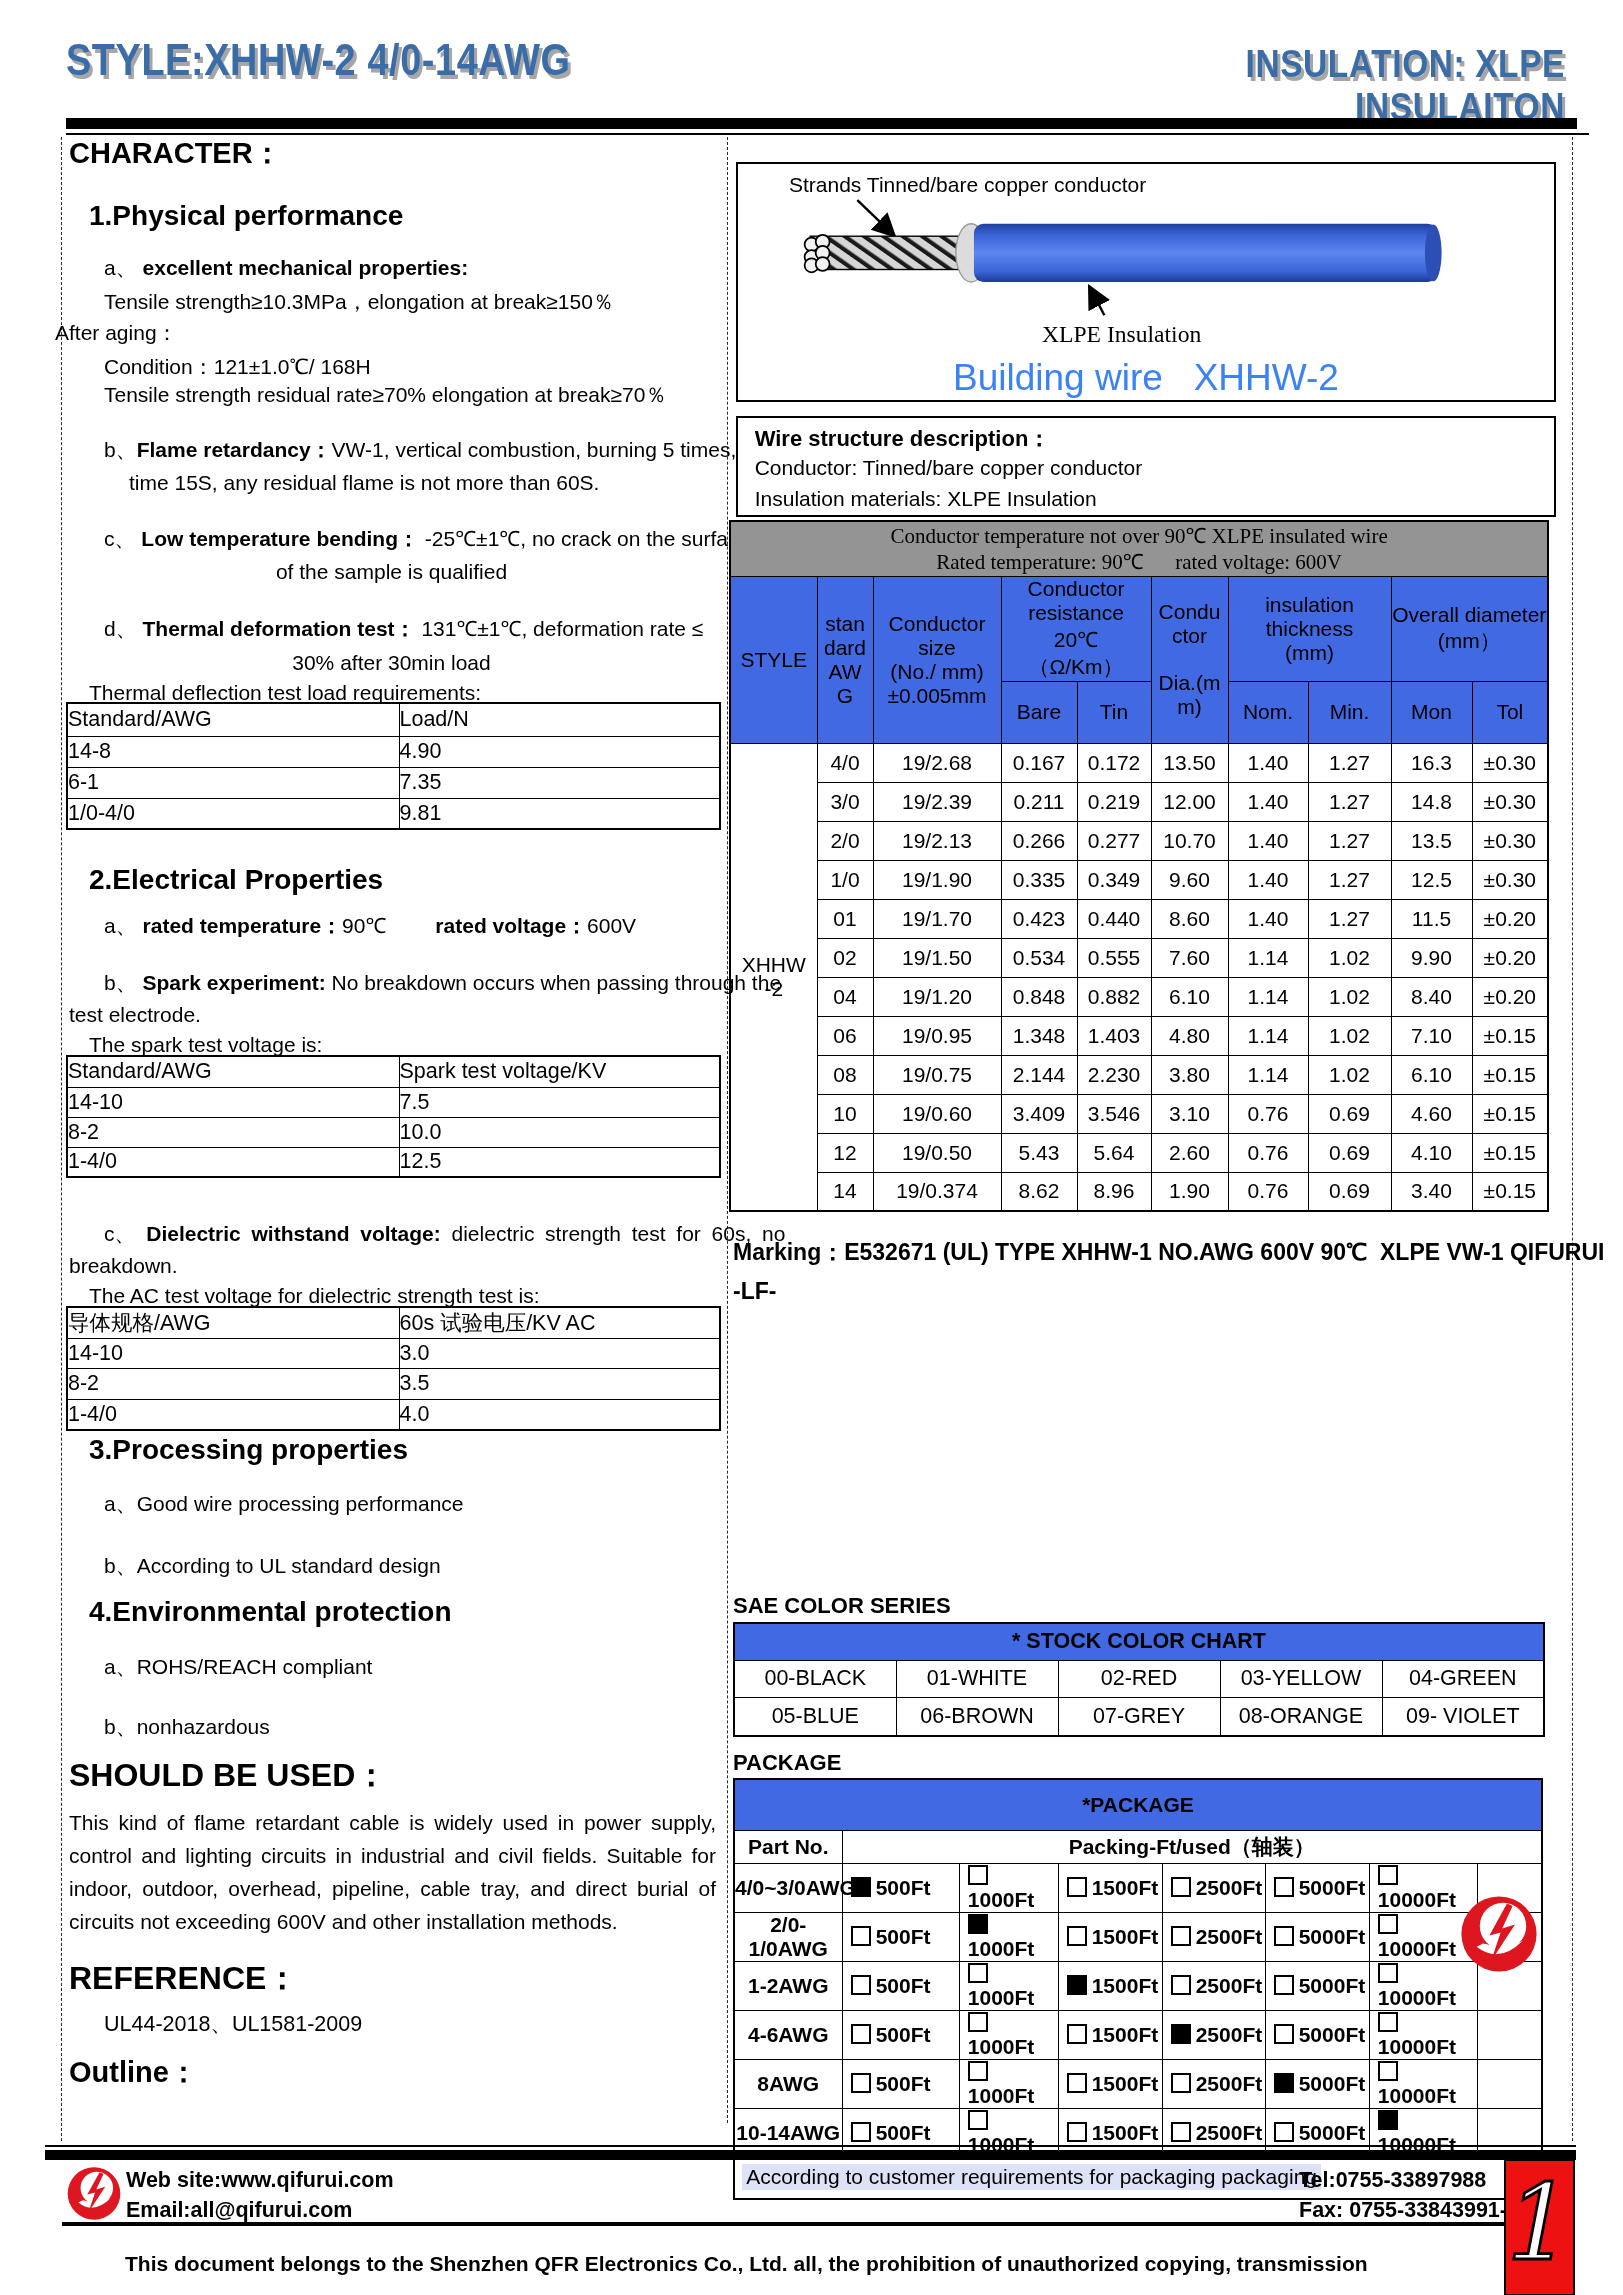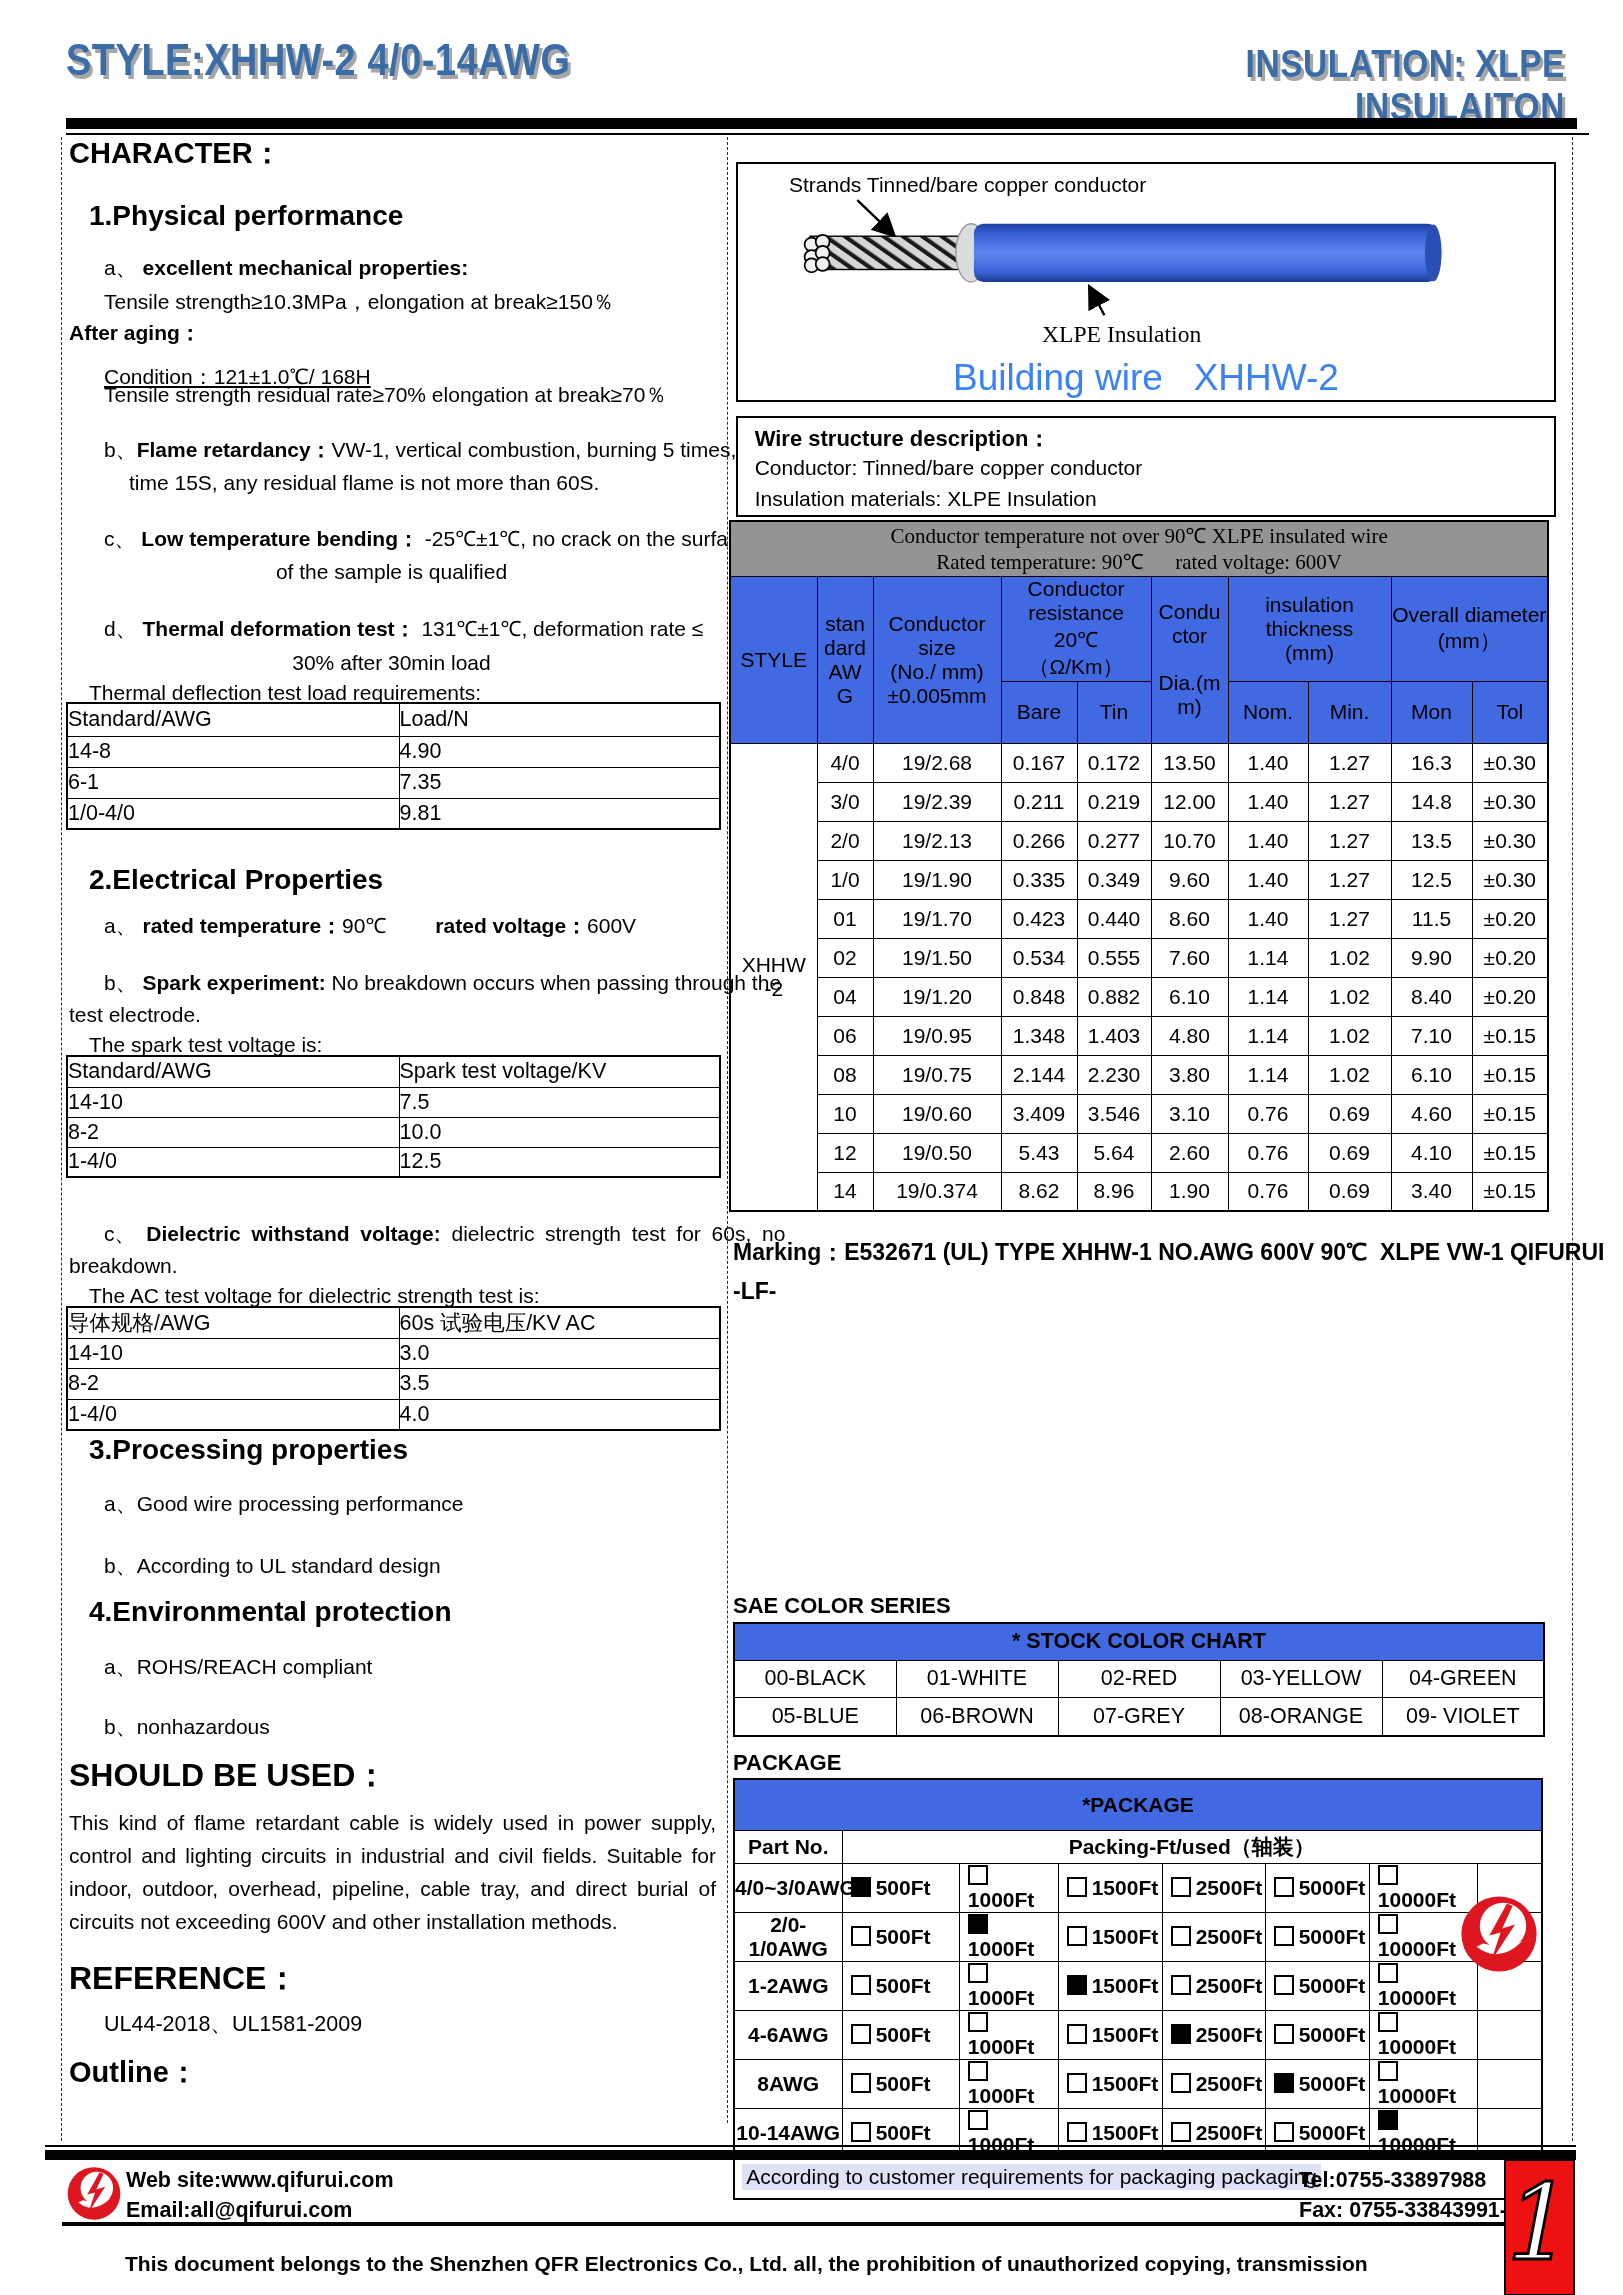--- a/index.html
+++ b/index.html
@@ -64,22 +64,22 @@
 
   <div class="abs vdash" style="left:61px;top:137px;height:2004px;"></div>
   <div class="abs vdash" style="left:727px;top:137px;height:1986px;"></div>
   <div class="abs vdash" style="left:1572px;top:137px;height:2004px;"></div>
 
   <div class="abs h-big" style="left:69px;top:137px;">CHARACTER：</div>
   <div class="abs h-sec" style="left:89px;top:201px;">1.Physical performance</div>
 
   <div class="abs t30" style="left:104px;top:255px;"><span>a、</span> <b>excellent mechanical properties:</b></div>
   <div class="abs t30" style="left:104px;top:289px;">Tensile strength≥10.3MPa，elongation at break≥150％</div>
-  <div class="abs t30" style="left:69px;top:320px;font-weight:bold;">After aging：</div>
-  <div class="abs t30" style="left:104px;top:364px;text-decoration:underline;">Condition：121±1.0℃/ 168H</div>
+  <div class="abs t30" style="left:55px;top:320px;">After aging：</div>
+  <div class="abs t30" style="left:104px;top:354px;">Condition：121±1.0℃/ 168H</div>
   <div class="abs t30" style="left:104px;top:382px;">Tensile strength residual rate≥70% elongation at break≥70％</div>
 
   <div class="abs t30" style="left:104px;top:437px;"><span>b、</span><b>Flame retardancy：</b><span>VW-1, vertical combustion, burning 5 times, each</span></div>
   <div class="abs t30" style="left:129px;top:470px;">time 15S, any residual flame is not more than 60S.</div>
 
   <div class="abs t30" style="left:104px;top:526px;"><span>c、</span> <b>Low temperature bending：</b><span> -25℃±1℃, no crack on the surface</span></div>
   <div class="abs t30 center" style="left:69px;top:559px;width:645px;">of the sample is qualified</div>
 
   <div class="abs t30" style="left:104px;top:616px;"><span>d、</span> <b>Thermal deformation test：</b><span> 131℃±1℃, deformation rate ≤</span></div>
   <div class="abs t30 center" style="left:69px;top:650px;width:645px;">30% after 30min load</div>

